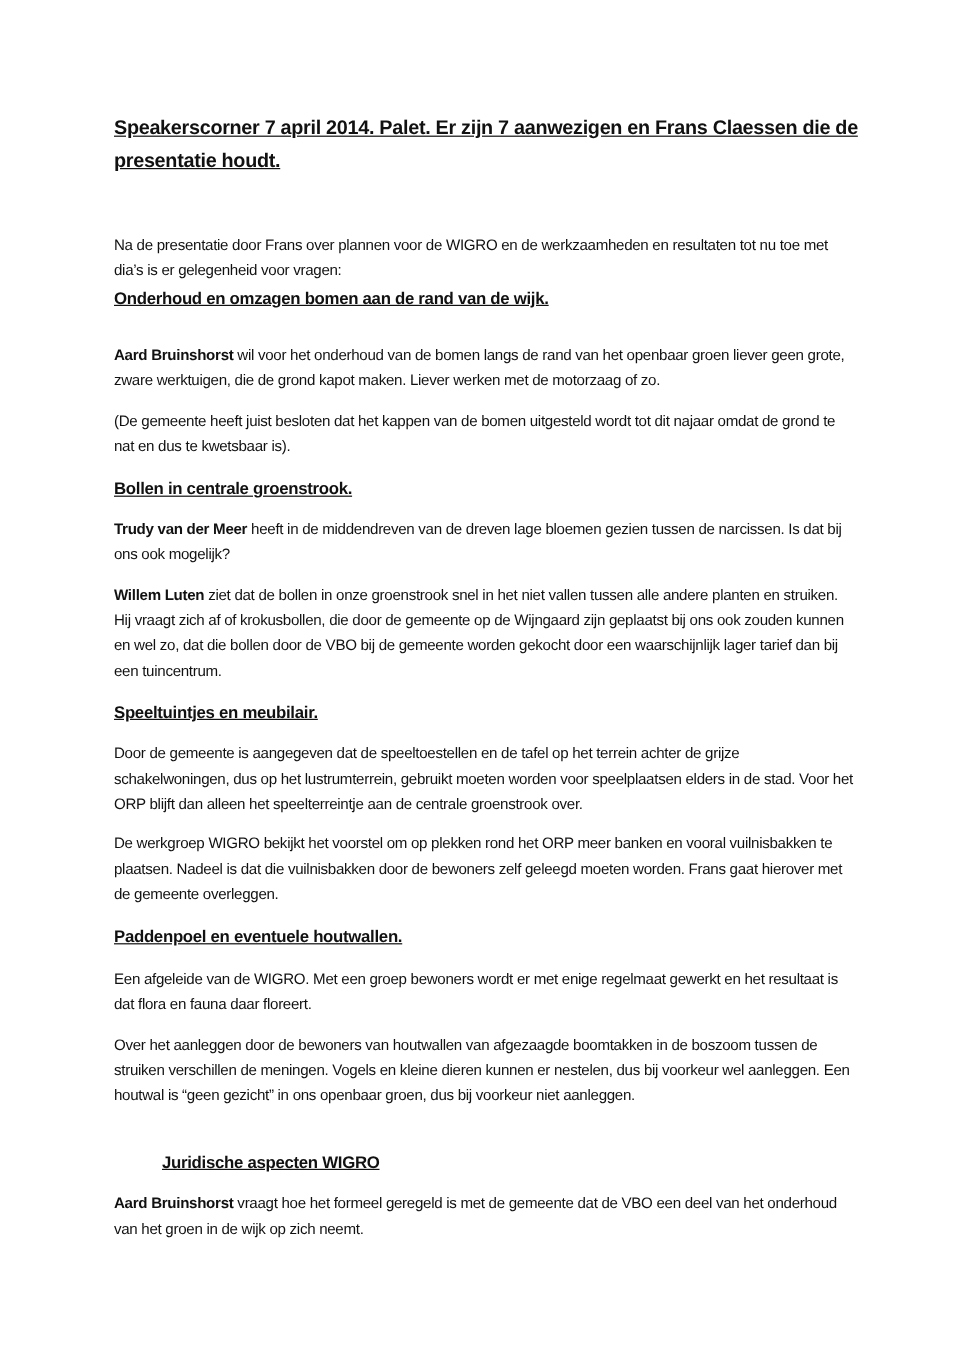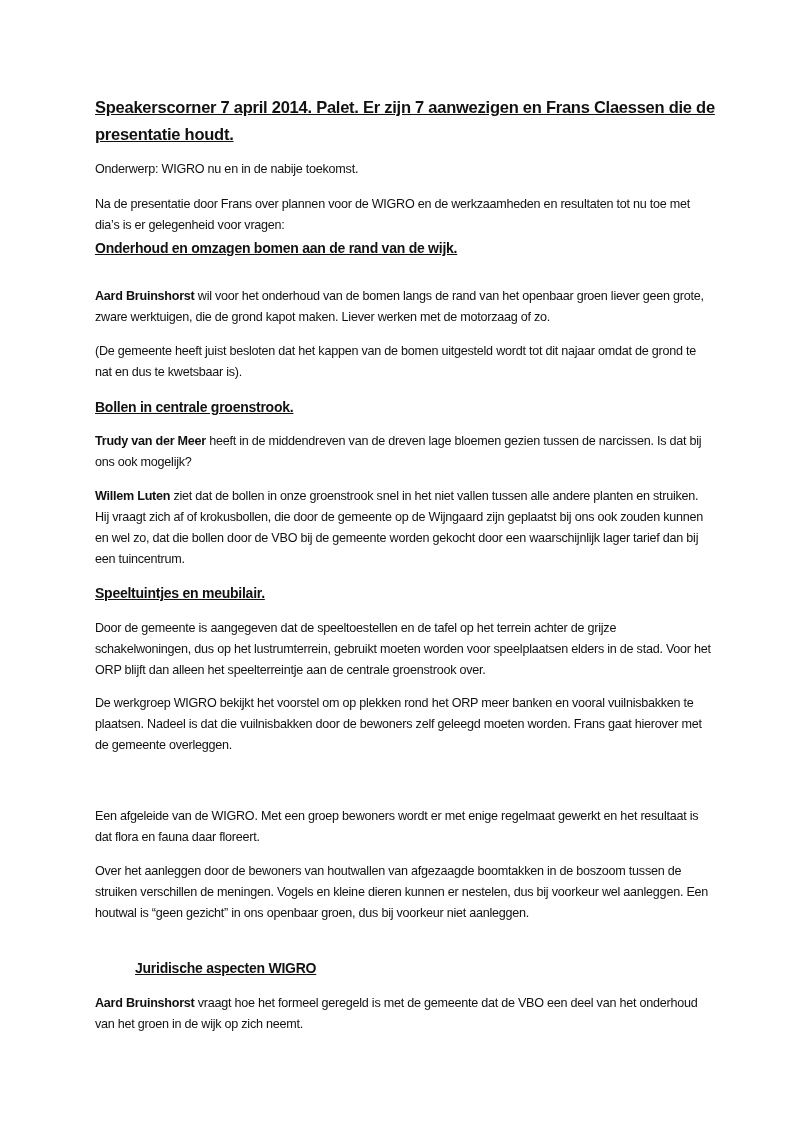--- a/index.html
+++ b/index.html
@@ -13,34 +13,34 @@
   .h { font-size: 14px; line-height: 20px; text-decoration: underline; letter-spacing: -0.25px; }
   .name { font-weight: bold; }
 </style>
 </head>
 <body>
 
 <div class="page">
 
   <h1 class="blk title" style="top:94px;">Speakerscorner 7 april 2014. Palet. Er zijn 7 aanwezigen en Frans Claessen die de presentatie houdt.</h1>
 
-  <p class="blk p" style="top:159px;">Onderwerp: WIGRO nu en in de nabije toekomst.</p>
   <p class="blk p" style="top:194px;">Na de presentatie door Frans over plannen voor de WIGRO en de werkzaamheden en resultaten tot nu toe met dia’s is er gelegenheid voor vragen:</p>
 
   <h2 class="blk h" style="top:238px;">Onderhoud en omzagen bomen aan de rand van de wijk.</h2>
   <p class="blk p" style="top:341px;">(De gemeente heeft juist besloten dat het kappen van de bomen uitgesteld wordt tot dit najaar omdat de grond te nat en dus te kwetsbaar is).</p>
   <p class="blk p" style="top:286px;"><span class="name">Aard Bruinshorst</span><span> wil voor het onderhoud van de bomen langs de rand van het openbaar groen liever geen grote, zware werktuigen, die de grond kapot maken. Liever werken met de motorzaag of zo.</span></p>
 
   <h2 class="blk h" style="top:397px;">Bollen in centrale groenstrook.</h2>
   <p class="blk p" style="top:431px;"><span class="name">Trudy van der Meer</span><span> heeft in de middendreven van de dreven lage bloemen gezien tussen de narcissen. Is dat bij ons ook mogelijk?</span></p>
   <p class="blk p" style="top:486px;"><span class="name">Willem Luten</span><span> ziet dat de bollen in onze groenstrook snel in het niet vallen tussen alle andere planten en struiken. Hij vraagt zich af of krokusbollen, die door de gemeente op de Wijngaard zijn geplaatst bij ons ook zouden kunnen en wel zo, dat die bollen door de VBO bij de gemeente worden gekocht door een waarschijnlijk lager tarief dan bij een tuincentrum.</span></p>
 
   <h2 class="blk h" style="top:583px;">Speeltuintjes en meubilair.</h2>
   <p class="blk p" style="top:618px;">Door de gemeente is aangegeven dat de speeltoestellen en de tafel op het terrein achter de grijze schakelwoningen, dus op het lustrumterrein,  gebruikt moeten worden voor speelplaatsen elders in de stad. Voor het ORP blijft dan alleen het speelterreintje aan de centrale groenstrook over.</p>
   <p class="blk p" style="top:693px;">De werkgroep WIGRO bekijkt het  voorstel om op plekken rond het ORP meer banken en vooral vuilnisbakken te plaatsen. Nadeel is dat die vuilnisbakken door de bewoners zelf geleegd moeten worden. Frans gaat hierover met de gemeente overleggen.</p>
 
+  <h2 class="blk h" style="top:770px;">Paddenpoel en eventuele houtwallen.</h2>
   <p class="blk p" style="top:806px;">Een afgeleide  van de WIGRO. Met een groep bewoners wordt er met enige regelmaat gewerkt en het resultaat is dat flora en fauna daar floreert.</p>
   <p class="blk p" style="top:861px;">Over het aanleggen door de bewoners van houtwallen van afgezaagde boomtakken in de boszoom tussen de struiken verschillen de meningen. Vogels en kleine dieren kunnen er nestelen, dus bij voorkeur wel aanleggen. Een houtwal is “geen gezicht” in ons openbaar groen, dus bij voorkeur niet aanleggen.</p>
 
   <h2 class="blk h" style="top:958px;margin-left:40px;">Juridische aspecten WIGRO</h2>
   <p class="blk p" style="top:993px;"><span class="name">Aard Bruinshorst</span><span> vraagt hoe het formeel geregeld is met de gemeente dat de VBO een deel van het onderhoud van het groen in  de wijk op zich neemt.</span></p>
 
 </div>
 
 </body></html>

